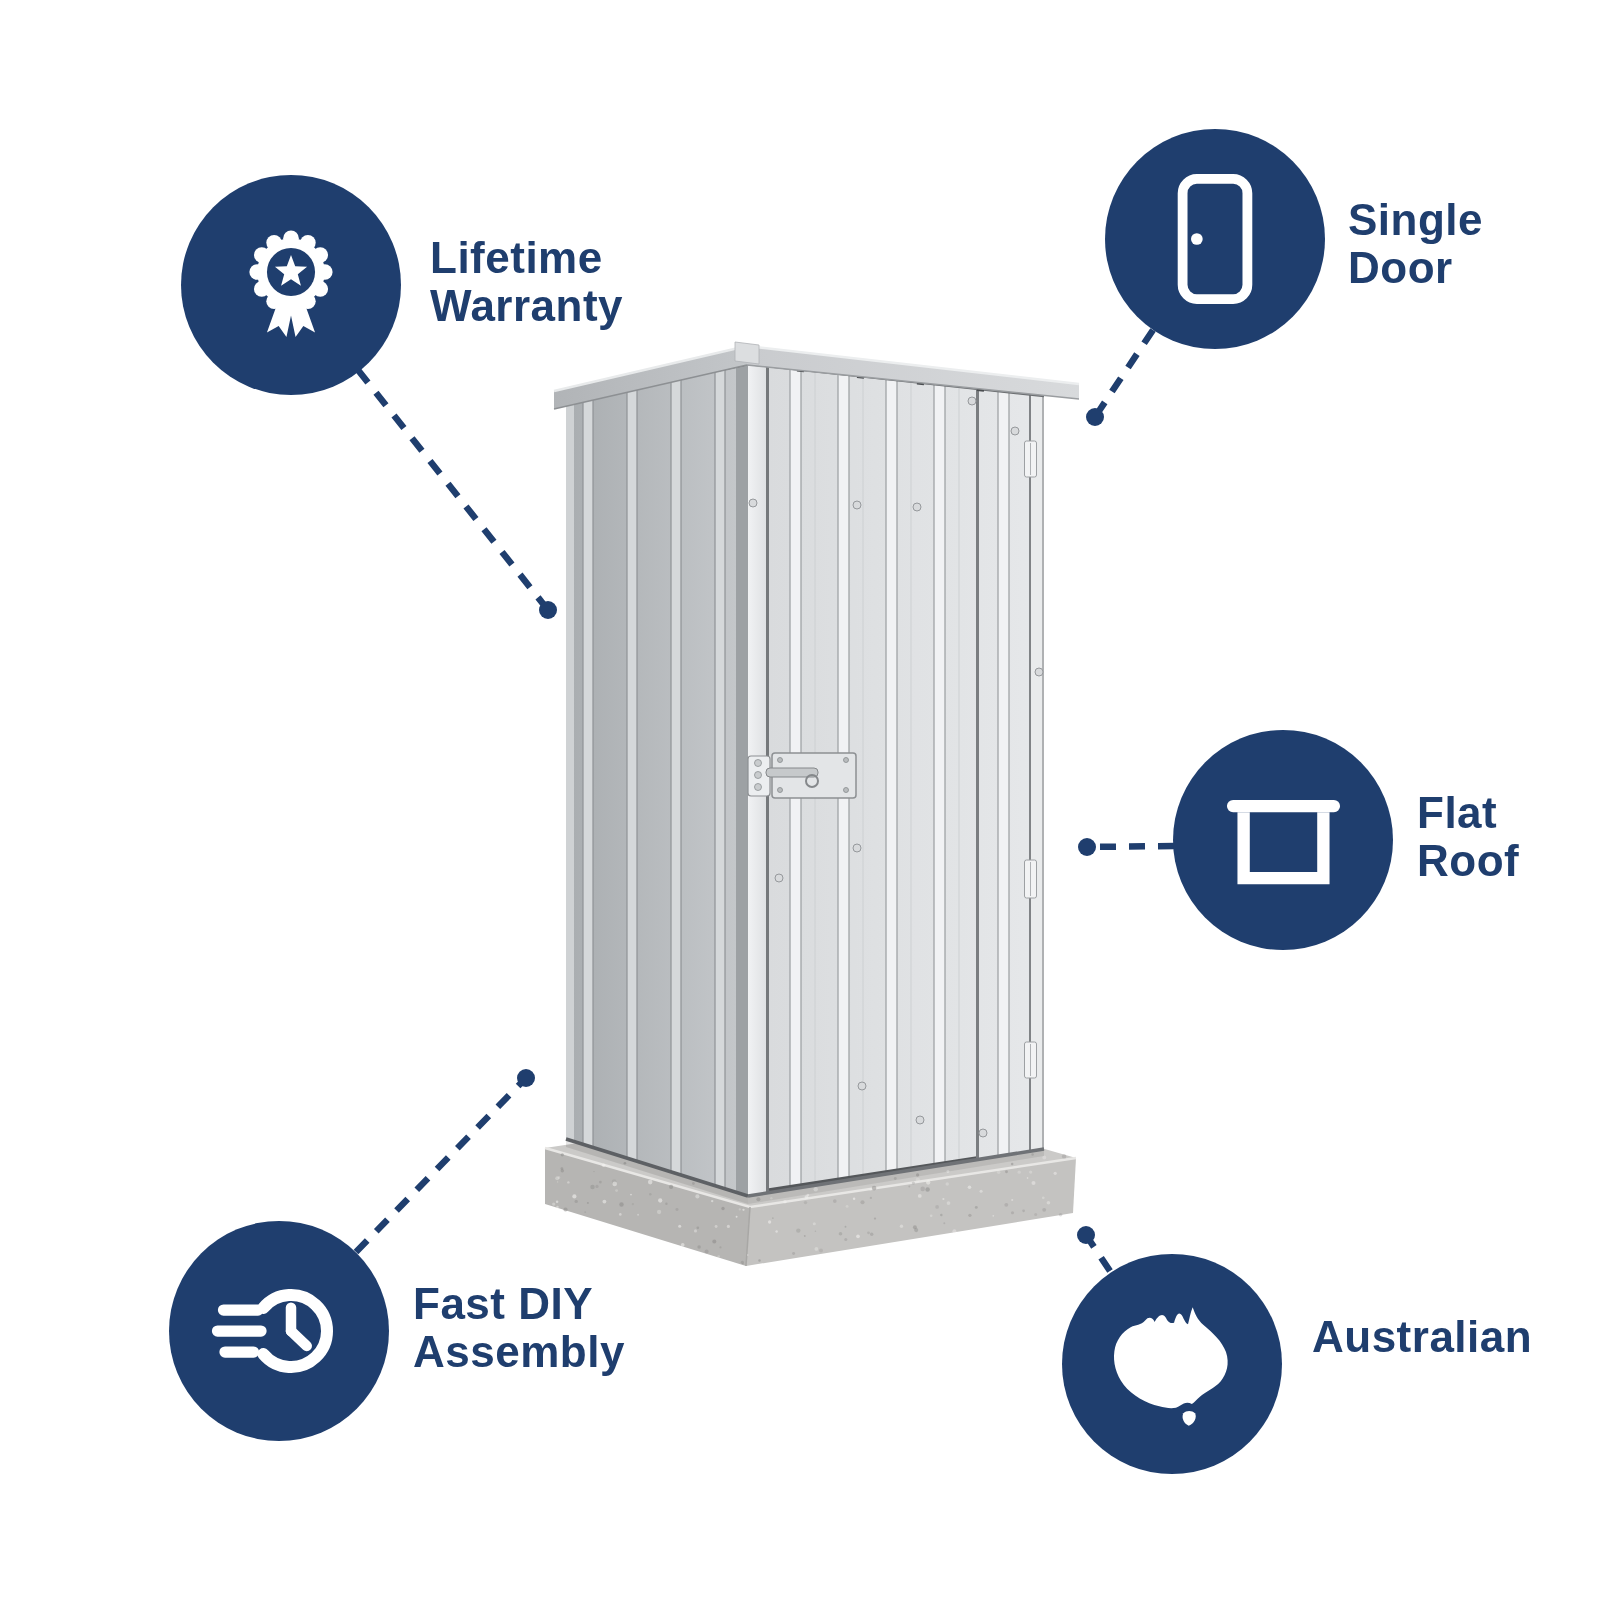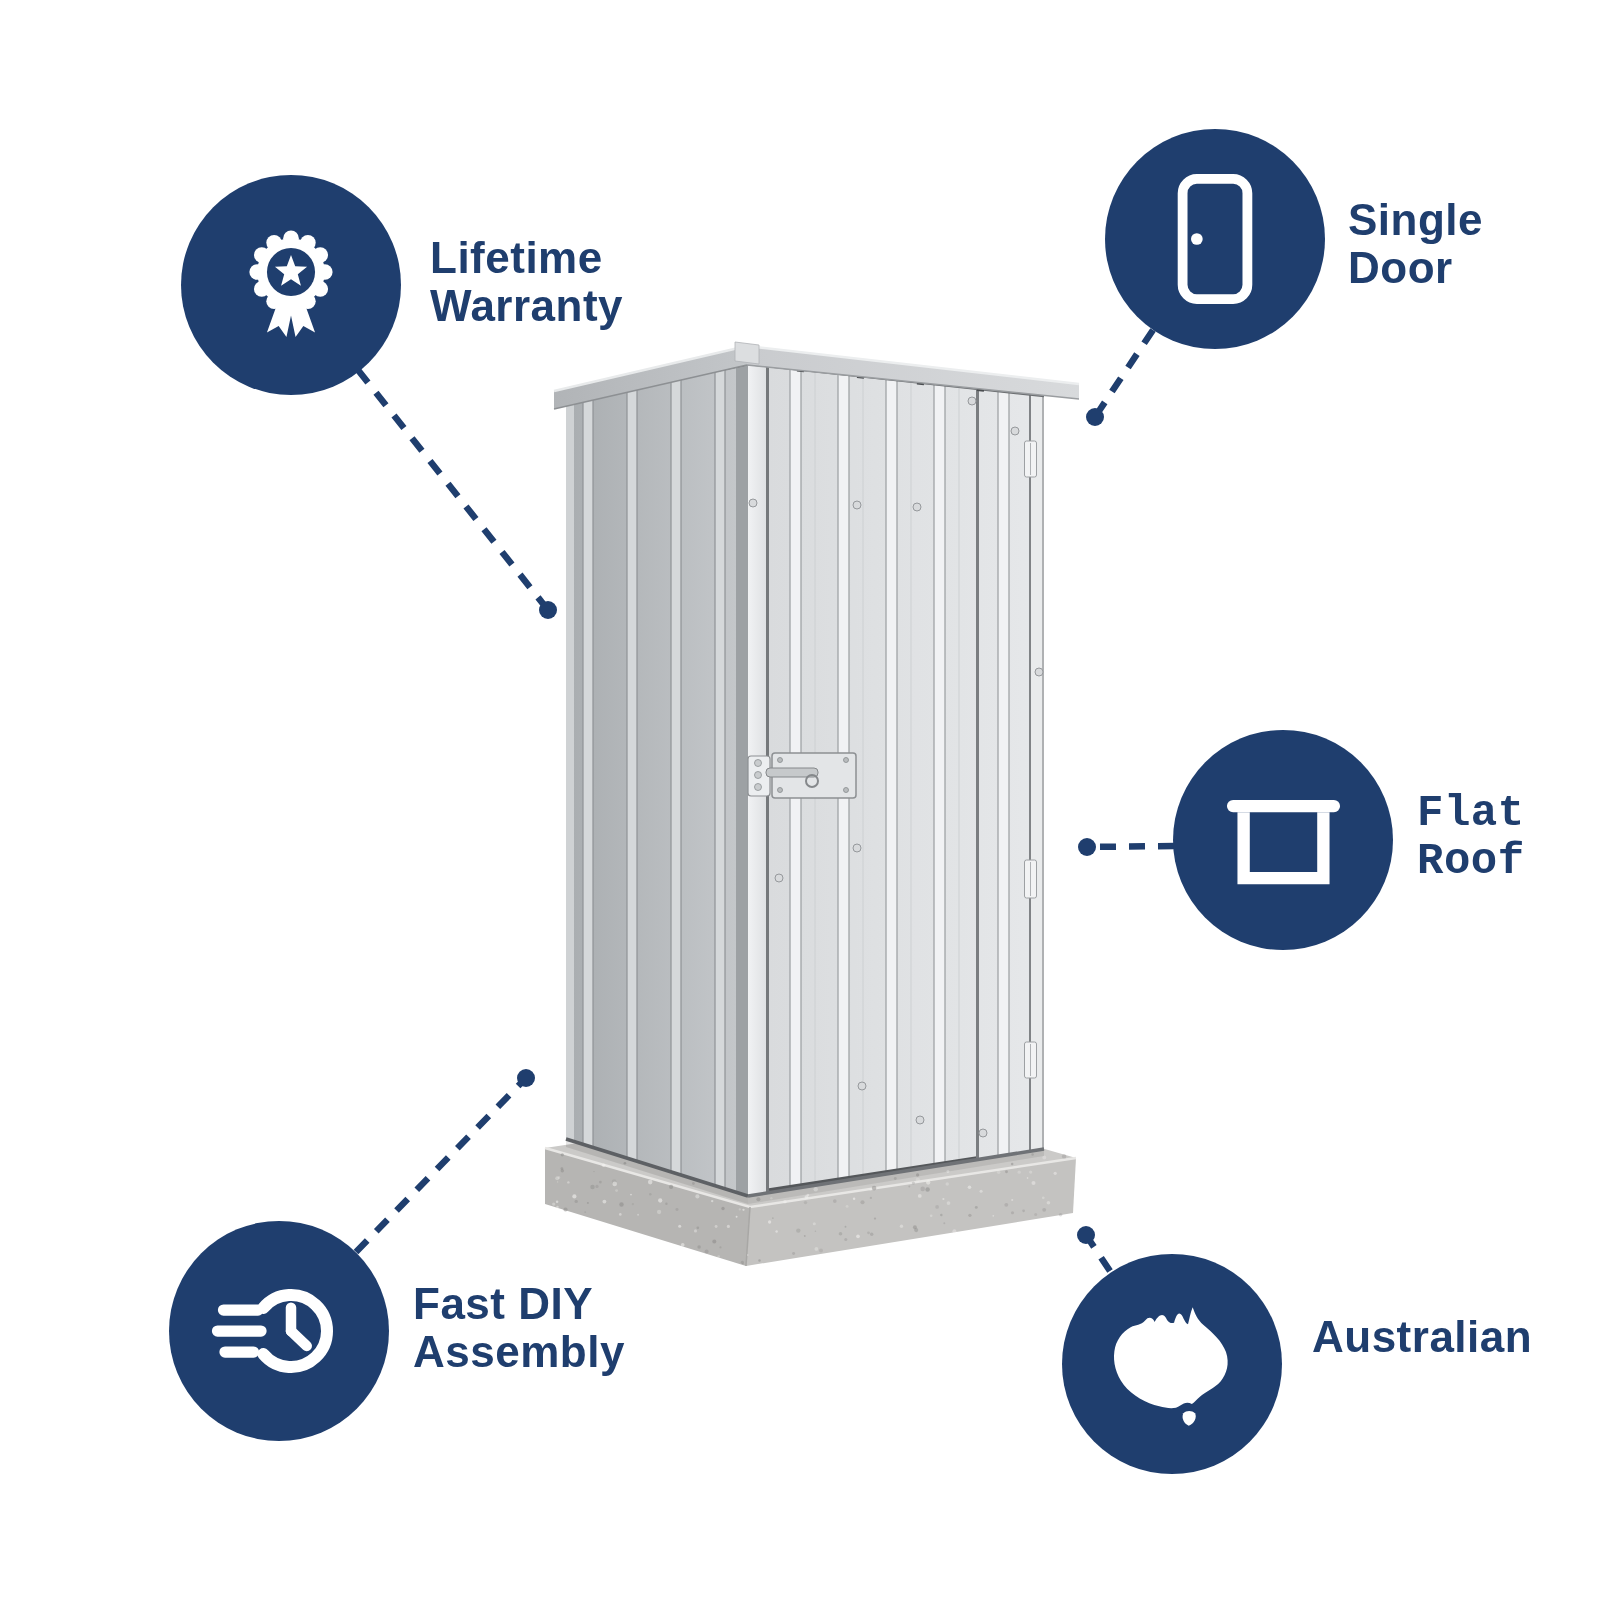--- a/index.html
+++ b/index.html
@@ -425,21 +425,21 @@
     <span>Single</span>
     <span>Door</span>
   </div>
 
   <div class="feature-circle" style="left:1173px;top:730px;">
     <svg width="145" height="145" viewBox="0 0 100 100">
       <rect x="11" y="22" width="78" height="8.5" rx="4.25" fill="#ffffff"></rect>
       <path d="M22.5,30.5 L22.5,76 L77.5,76 L77.5,30.5" fill="none" stroke="#ffffff" stroke-width="8.5"></path>
     </svg>
   </div>
-  <div class="feature-label" style="left:1417px;top:789px;font-family:Liberation Mono, monospace;">
+  <div class="feature-label" style="left:1417px;top:789px;">
     <span>Flat</span>
     <span>Roof</span>
   </div>
 
   <div class="feature-circle" style="left:169px;top:1221px;">
     <svg width="150" height="150" viewBox="0 0 100 100" fill="none" stroke="#ffffff" stroke-linecap="round">
       <path d="M39.6,34.6 A24,24 0 1 1 39.6,65.4" stroke-width="8"></path>
       <path d="M58,50 L58,34.5" stroke-width="7"></path>
       <path d="M58,50 L68.5,60" stroke-width="7"></path>
       <path d="M13,36 L36,36" stroke-width="7.5"></path>

